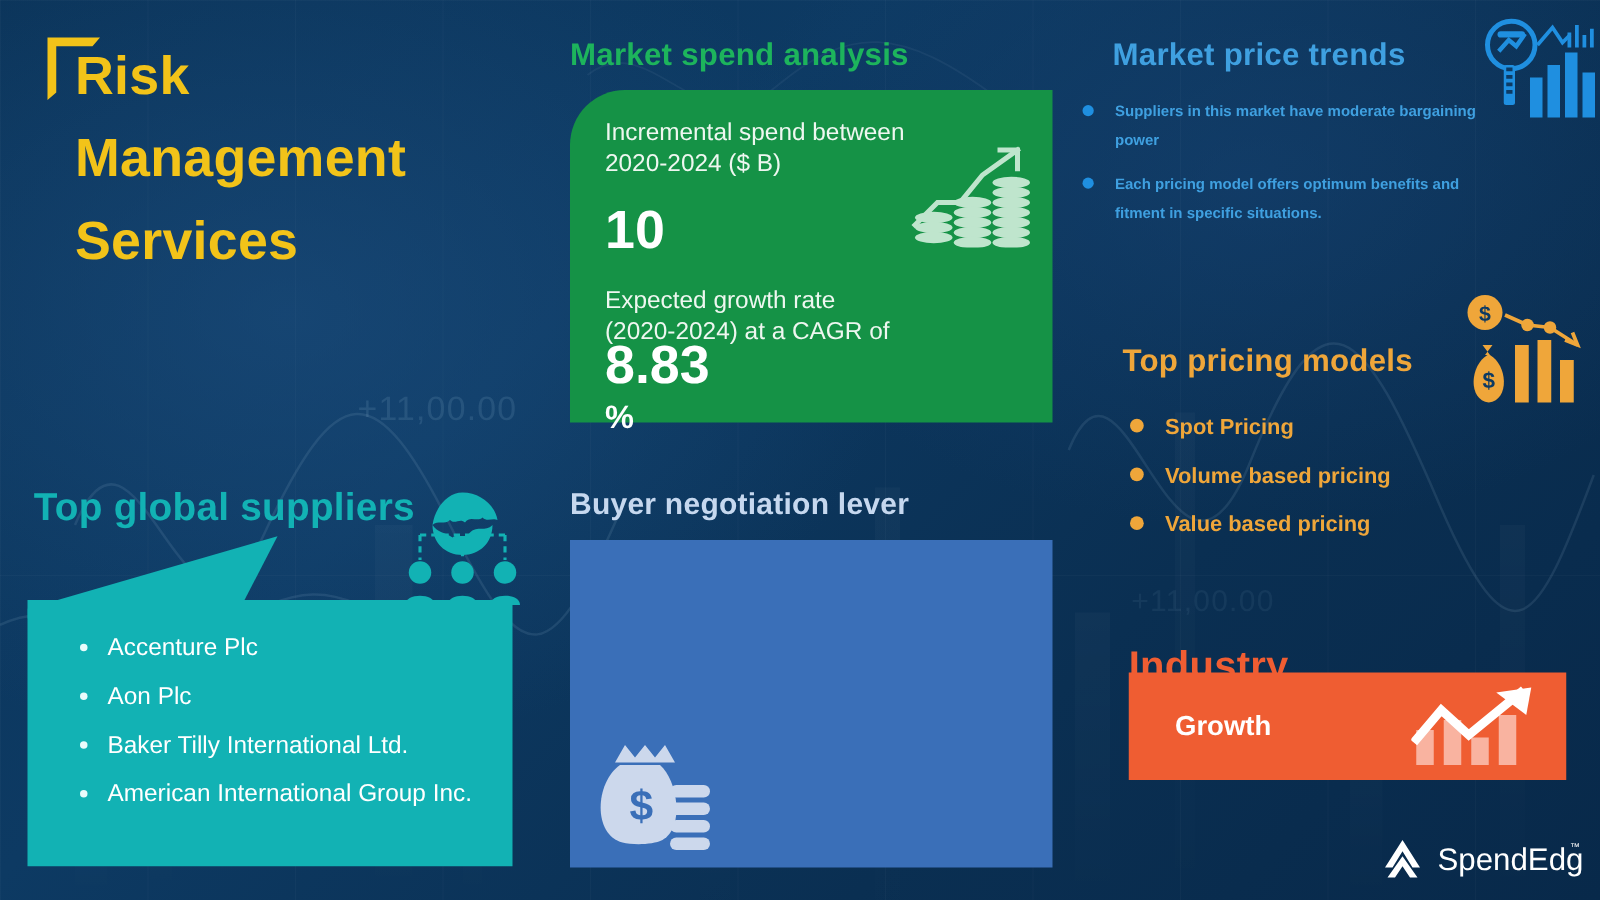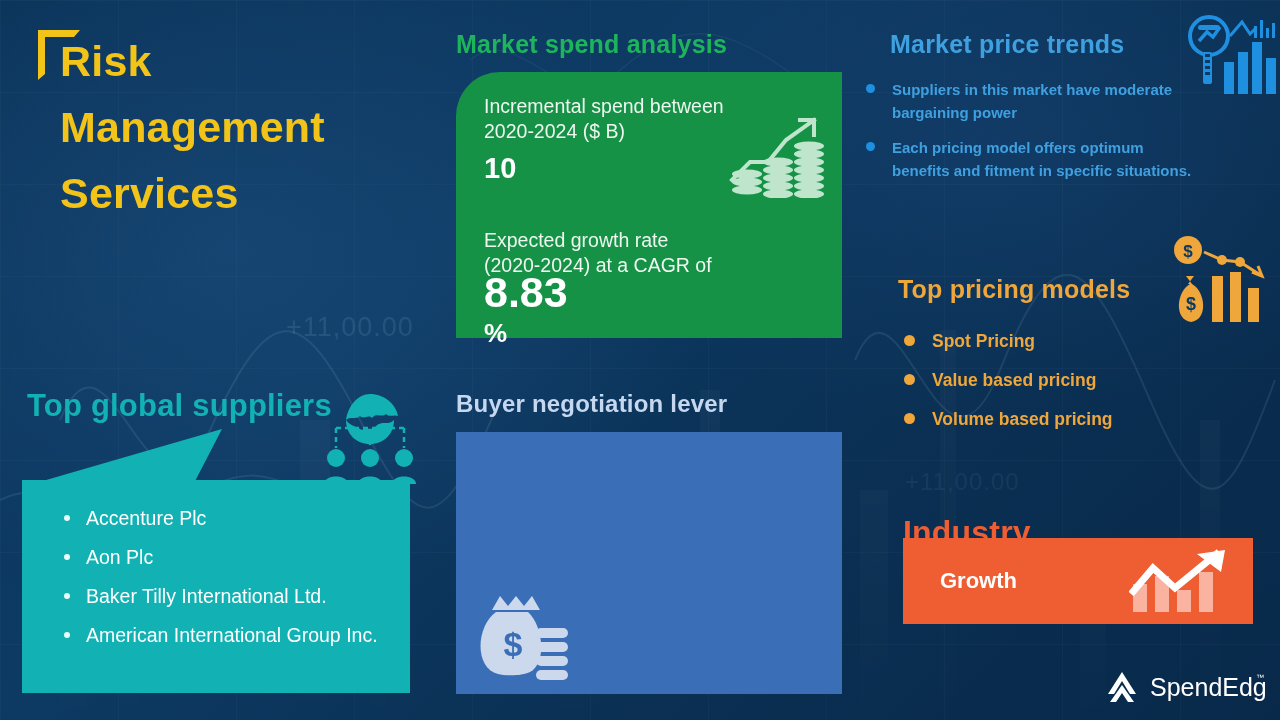--- a/index.html
+++ b/index.html
@@ -52,21 +52,21 @@
     background:#159246; border-top-left-radius:44px; color:#fff;
   }
   #green-card .gtext { position:absolute; left:28px; color:#eef7f0; font-size:19.5px; line-height:25px; }
   #green-card .gbig { position:absolute; left:28px; color:#ffffff; font-weight:700; }
   #coins-icon { position:absolute; right:18px; top:34px; width:96px; height:92px; }
 
   
   #price-trends-bullets { position:absolute; left:862px; top:78px; width:330px; }
   #price-trends-bullets li {
     list-style:none; position:relative; padding-left:30px;
-    color:#3fa0e0; font-size:15px; line-height:23px; font-weight:700;
+    color:#3fa0e0; font-size:12px; line-height:23px; font-weight:700;
     margin-bottom:12px;
   }
   #price-trends-bullets li .dot {
     position:absolute; left:4px; top:6px; width:9px; height:9px; border-radius:50%;
     background:#1f8fe0;
   }
   #chart-search-icon { position:absolute; left:1186px; top:14px; width:92px; height:86px; }
 
   
   #pricing-bullets { position:absolute; left:898px; top:330px; width:300px; }
@@ -166,21 +166,21 @@
     <div id="title-text">Risk
 Management
 Services</div>
   </div>
 
   <div class="sec-head" style="left:456px; top:30px; color:#1db45c; font-size:25px;">Market spend analysis</div>
 
   <div id="green-card">
     <div class="gtext" style="top:22px; white-space:pre-line;">Incremental spend between
 2020-2024 ($ B)</div>
-    <div class="gbig" style="top:72px; font-size:29px; line-height:48px;">10</div>
+    <div class="gbig" style="top:88px; font-size:43px; line-height:48px;">10</div>
     <div class="gtext" style="top:156px; white-space:pre-line;">Expected growth rate
 (2020-2024) at a CAGR of</div>
     <div class="gbig" style="top:196px; font-size:43px; line-height:48px; display:flex; align-items:flex-start;flex-direction:column;">
       <span>8.83</span>
         <span style="font-size:26px; line-height:30px; margin-top:2px;">%</span>
     </div>
 
     <svg id="coins-icon" viewBox="0 0 96 92">
       <g fill="none" stroke="#bfe5cd" stroke-width="4" stroke-linecap="square">
         <path d="M4 74 L22 56 L40 56 L58 34 L86 14"></path>
@@ -249,22 +249,22 @@
       <path d="M20 52 C 6 60, 4 88, 21 90 C 38 88, 36 60, 22 52 Z"></path>
       <text x="21" y="78" font-size="18" font-weight="700" fill="#0d3a63" text-anchor="middle" font-family="Liberation Sans, sans-serif">$</text>
       <rect x="42" y="44" width="11" height="46"></rect>
       <rect x="60" y="40" width="11" height="50"></rect>
       <rect x="78" y="56" width="11" height="34"></rect>
     </g>
   </svg>
 
   <ul id="pricing-bullets">
     <li><span class="dot"></span><span>Spot Pricing</span></li>
+    <li><span class="dot"></span><span>Volume based pricing</span></li>
     <li><span class="dot"></span><span>Value based pricing</span></li>
-    <li><span class="dot"></span><span>Volume based pricing</span></li>
   </ul>
 
   <div class="sec-head" style="left:903px; top:514px; color:#ef5d32; font-size:32px;">Industry</div>
 
   <div id="growth-bar">
     <div id="growth-label">Growth</div>
     <svg id="growth-icon" viewBox="0 0 108 66">
       <g fill="#f9b3a0">
         <rect x="4" y="36" width="14" height="28"></rect>
         <rect x="26" y="28" width="14" height="36"></rect>

